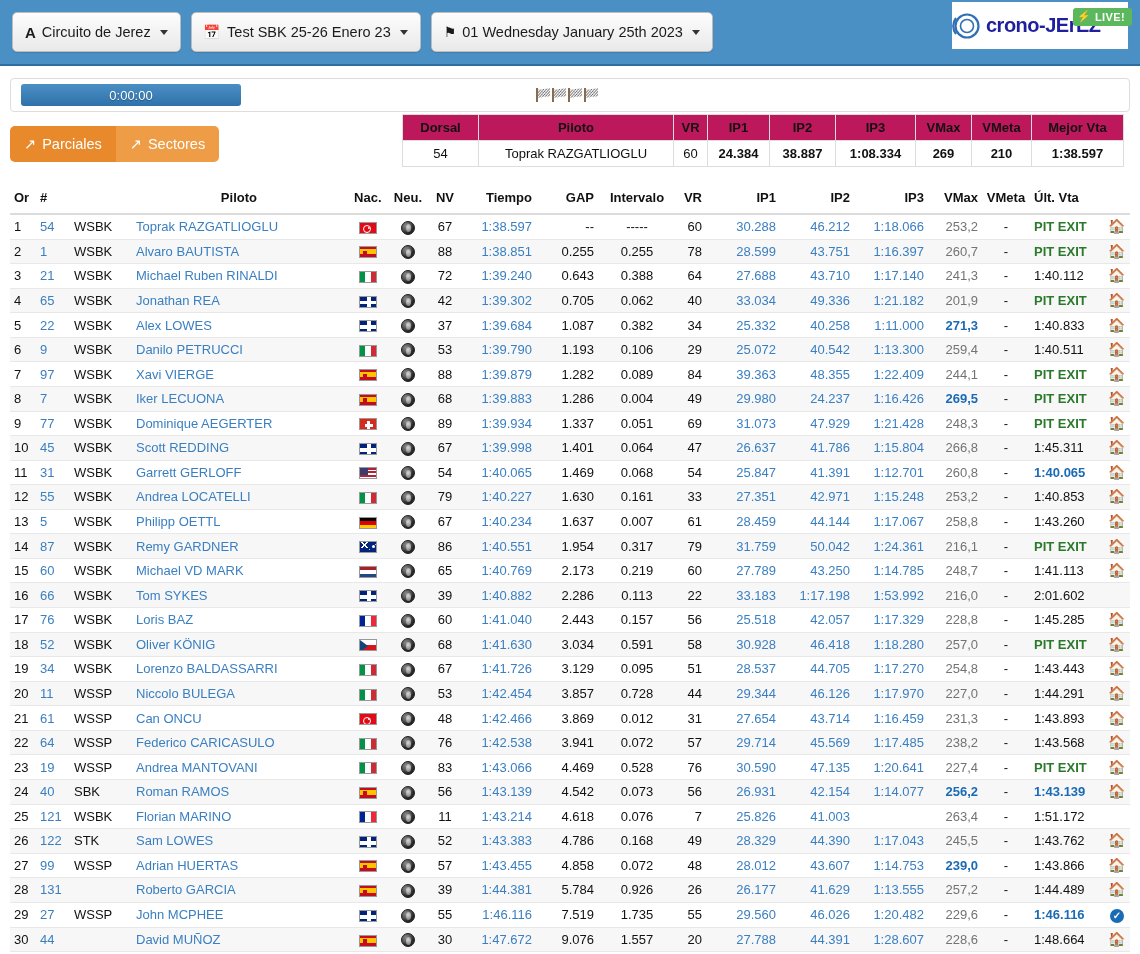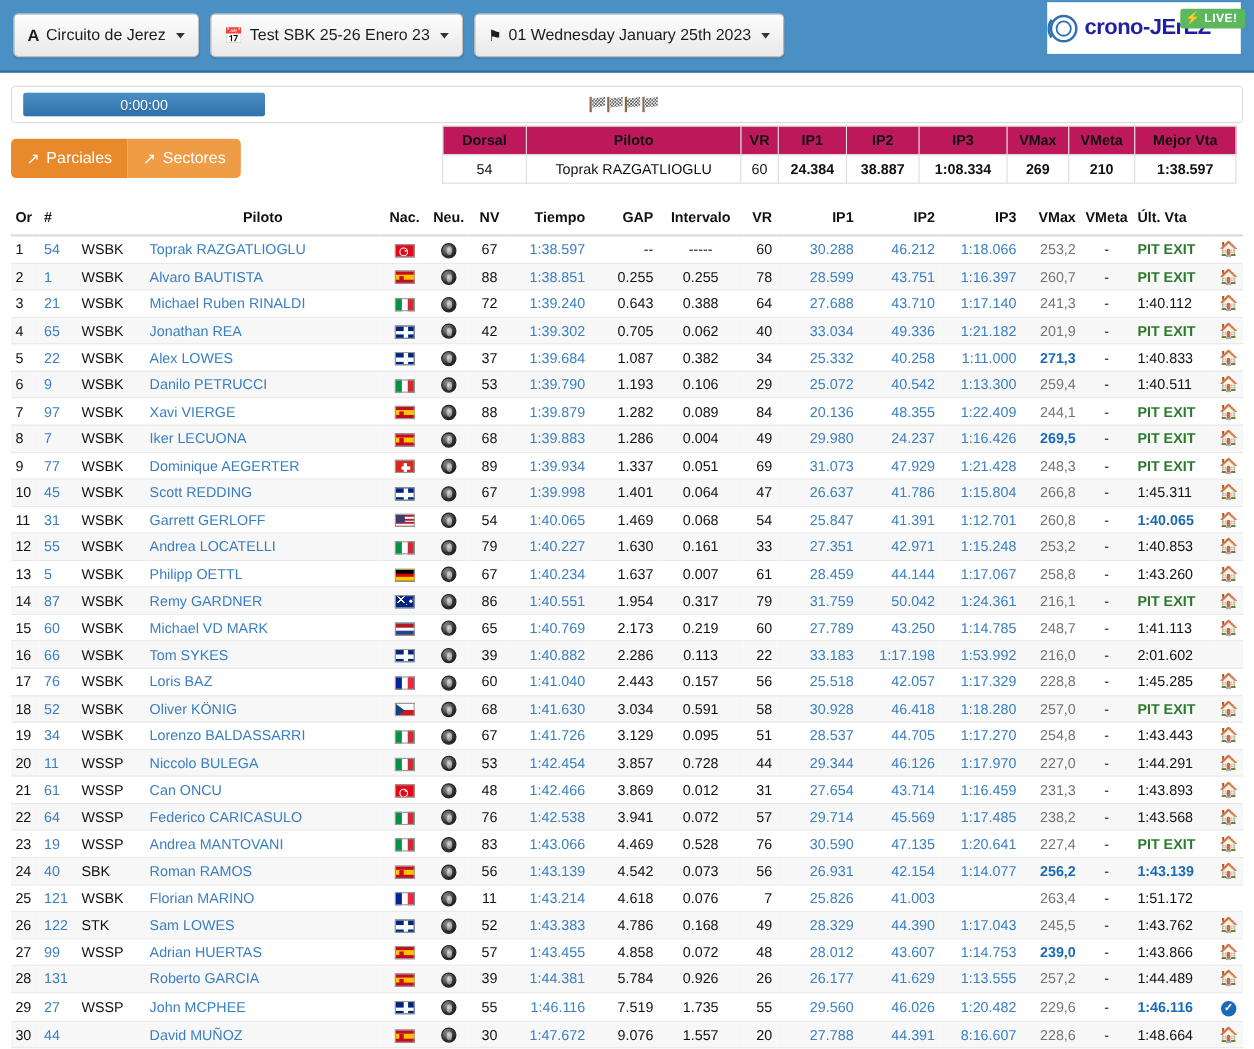--- a/index.html
+++ b/index.html
@@ -526,21 +526,21 @@
           <td class="c-num">97</td>
           <td class="c-cat">WSBK</td>
           <td class="c-pil">Xavi VIERGE</td>
           <td class="c-nac"><span class="flag flag-ES"></span></td>
           <td class="c-neu"><span class="tyre"></span></td>
           <td class="c-nv">88</td>
           <td class="c-tiempo">1:39.879</td>
           <td class="c-gap">1.282</td>
           <td class="c-int">0.089</td>
           <td class="c-vr">84</td>
-          <td class="c-ip">20.136</td>
+          <td class="c-ip">39.363</td>
           <td class="c-ip">48.355</td>
           <td class="c-ip">1:22.409</td>
           <td class="c-vmax ">244,1</td>
           <td class="c-vmeta">-</td>
           <td class="c-ult pit">PIT EXIT</td>
           <td class="c-icon"><span class="home-ico">🏠</span></td>
         </tr>
         <tr>
           <td class="c-or">8</td>
           <td class="c-num">7</td>
@@ -988,21 +988,21 @@
           <td class="c-pil">David MUÑOZ</td>
           <td class="c-nac"><span class="flag flag-ES"></span></td>
           <td class="c-neu"><span class="tyre"></span></td>
           <td class="c-nv">30</td>
           <td class="c-tiempo">1:47.672</td>
           <td class="c-gap">9.076</td>
           <td class="c-int">1.557</td>
           <td class="c-vr">20</td>
           <td class="c-ip">27.788</td>
           <td class="c-ip">44.391</td>
-          <td class="c-ip">8:16.607</td>
+          <td class="c-ip">1:28.607</td>
           <td class="c-vmax ">228,6</td>
           <td class="c-vmeta">-</td>
           <td class="c-ult ">1:48.664</td>
           <td class="c-icon"><span class="home-ico">🏠</span></td>
         </tr>
         <tr>
           <td class="c-or">31</td>
           <td class="c-num">222</td>
           <td class="c-cat"></td>
           <td class="c-pil">Ana CARRASCO</td>

